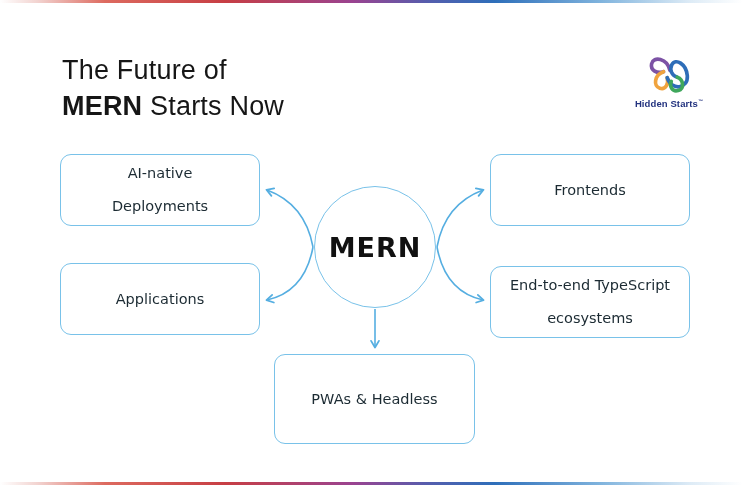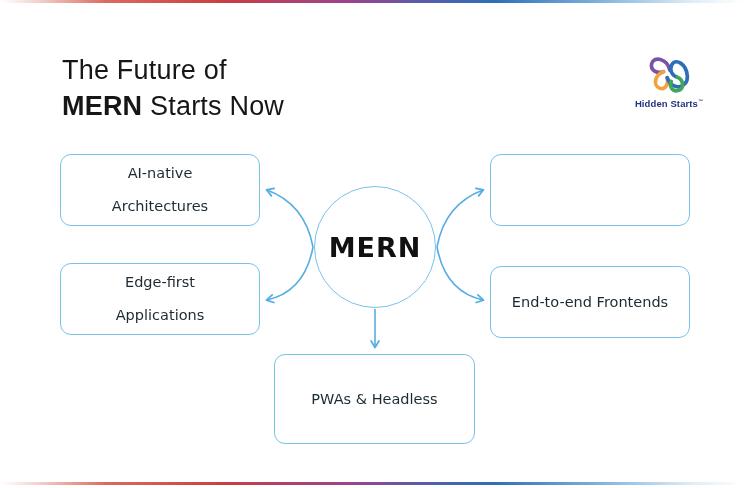--- a/index.html
+++ b/index.html
@@ -137,33 +137,34 @@
     </defs>
     <path d="M313,247 C308,220 294,200 267,190" fill="none" stroke-width="1.6" marker-end="url(#arrow)" stroke="#55aee1"></path>
     <path d="M313,247 C308,274 294,294 267,300" fill="none" stroke-width="1.6" marker-end="url(#arrow)" stroke="#55aee1"></path>
     <path d="M437,247 C442,220 456,200 483,190" fill="none" stroke-width="1.6" marker-end="url(#arrow)" stroke="#55aee1"></path>
     <path d="M437,247 C442,274 456,294 483,300" fill="none" stroke-width="1.6" marker-end="url(#arrow)" stroke="#55aee1"></path>
     <path d="M375,309 L375,347" fill="none" stroke-width="1.6" marker-end="url(#arrow)" stroke="#55aee1"></path>
   </svg>
 
   <div class="node node-ai">
     <span>AI-native</span>
-    <span>Architectures</span>
+    <span>Deployments</span>
   </div>
 
   <div class="node node-edge">
-    <span>Edge-first</span>
     <span>Applications</span>
   </div>
 
   <div class="node node-hp">
+    <span>Frontends</span>
   </div>
 
   <div class="node node-ts">
-    <span>End-to-end Frontends</span>
+    <span>End-to-end TypeScript</span>
+    <span>ecosystems</span>
   </div>
 
   <div class="node node-pwa">
     <span>PWAs &amp; Headless</span>
   </div>
 
   <div class="hub">
     <span>MERN</span>
   </div>
 

